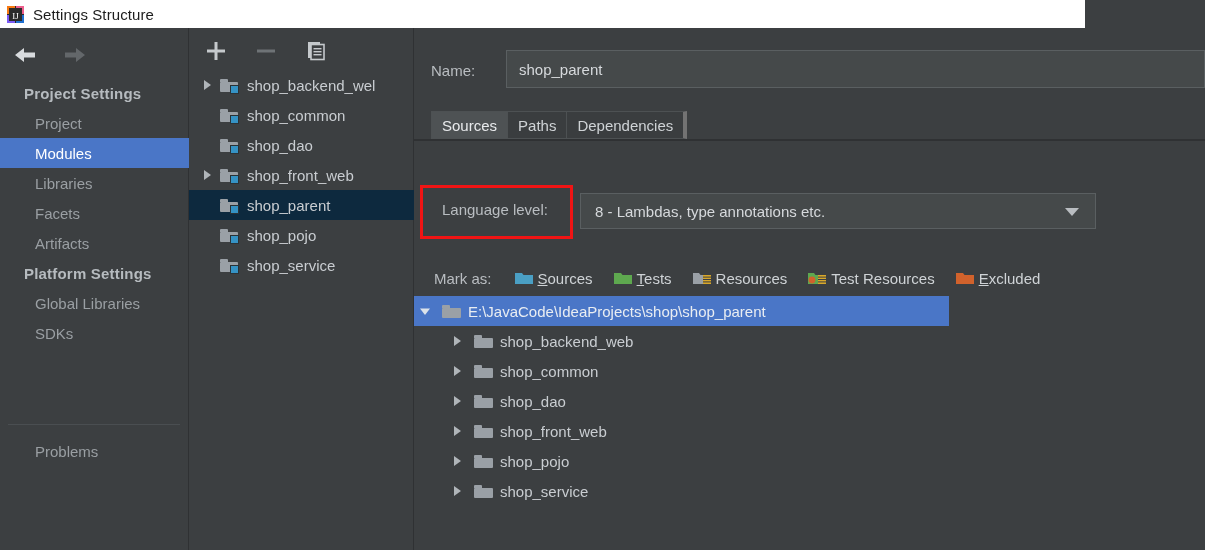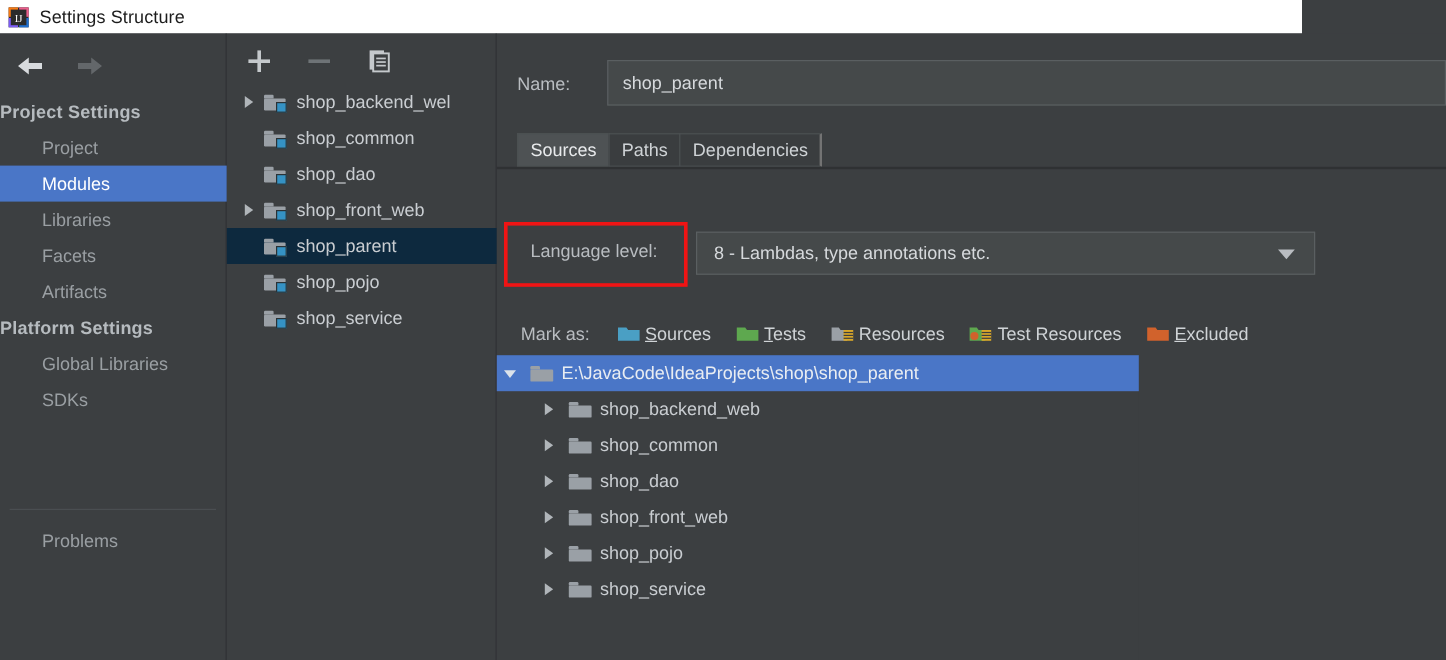--- a/index.html
+++ b/index.html
@@ -41,21 +41,21 @@
   }
   .nav-arrow { width: 30px; height: 24px; position: relative; }
   .nav-arrow svg { display: block; }
 
   #sidebar-list { position: absolute; left: 0; top: 50px; width: 189px; }
   .side-item {
     height: 30px; display: flex; align-items: center;
     font-size: 15px; color: #9a9fa3; padding-left: 35px; white-space: nowrap;
   }
   .side-item.group {
-    color: #b6bbbf; font-weight: bold; padding-left: 0; letter-spacing: .2px;
+    color: #b6bbbf; font-weight: bold; padding-left: 24px; letter-spacing: .2px;
   }
   .side-item.selected {
     background: #4a76c7; color: #ffffff;
   }
   #sidebar-divider {
     position: absolute; left: 8px; top: 396px; width: 172px; height: 1px;
     background: #4a4e51;
   }
   #problems-item {
     position: absolute; left: 0; top: 408px; width: 189px;
@@ -122,21 +122,21 @@
   #tabs {
     position: absolute; left: 17px; top: 83px; height: 28px;
     display: flex; align-items: stretch;
     background: #3c3f41;
   }
   .tab {
     display: flex; align-items: center; padding: 0 10px;
     font-size: 15px; color: #cfd3d6;
     background: #3a3d3f; border: 1px solid #4d5153; border-right: none;
   }
-  .tab:last-child { border-right: 2px solid #737373; }
+  .tab:last-child { border-right: 4px solid #737373; }
   .tab.active { background: #4e5254; color: #e8eaec; }
   #tabs-underline {
     position: absolute; left: 0; top: 111px; width: 791px; height: 2px;
     background: #2f3133;
   }
 
   
   #lang-row {
     position: absolute; left: 0; top: 157px; width: 791px; height: 54px;
     display: flex; align-items: center;

